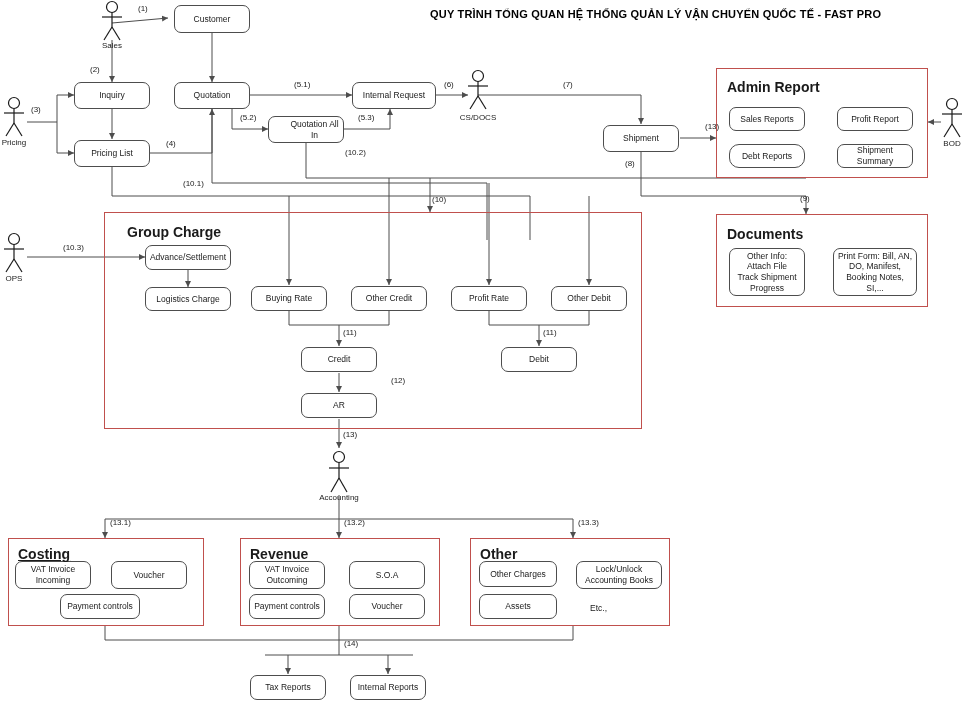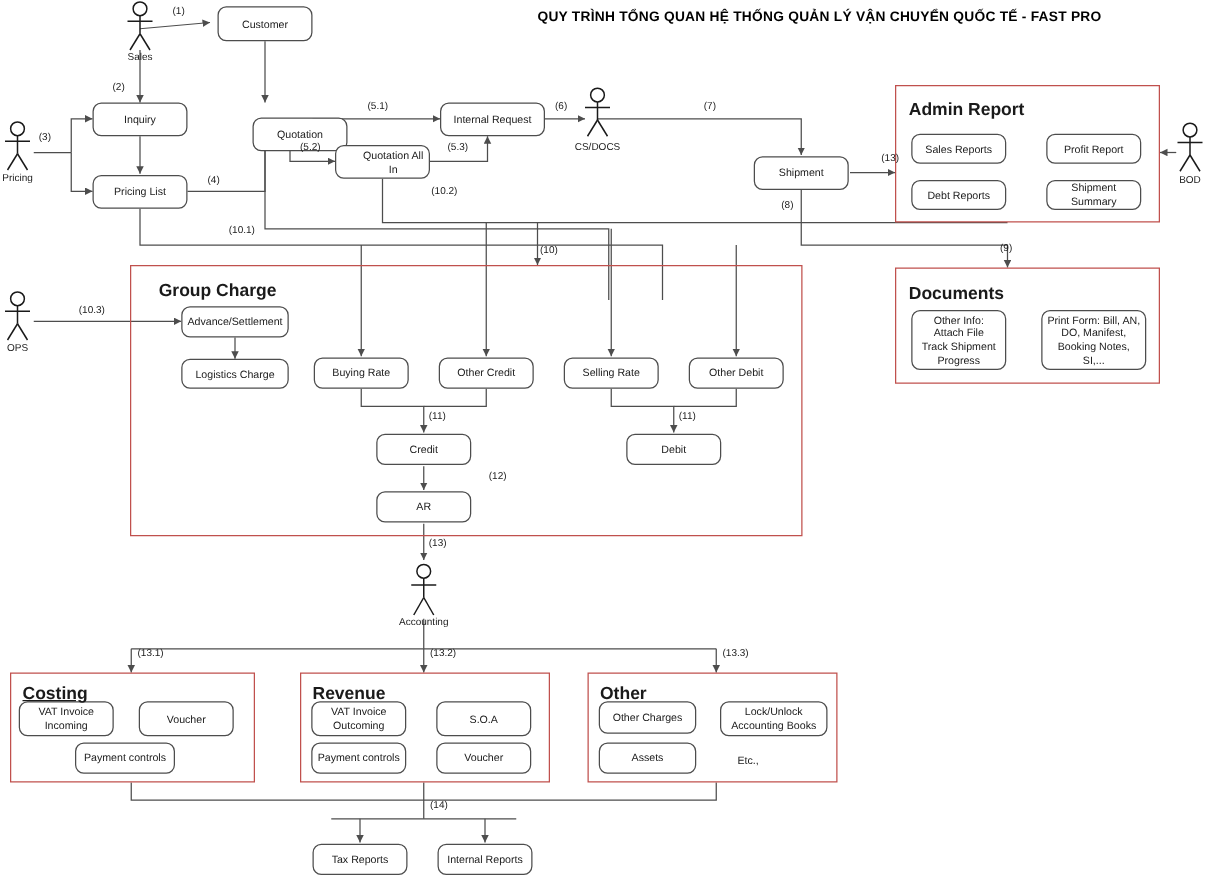--- a/index.html
+++ b/index.html
@@ -229,53 +229,53 @@
           <line x1="14" y1="12.5" x2="14" y2="28"></line>
       <line x1="4" y1="18" x2="24" y2="18"></line>
           <line x1="14" y1="28" x2="6" y2="42"></line>
           <line x1="14" y1="28" x2="22" y2="42"></line>
     </g>
       </svg>
   </div>
   <div class="actor-label" style="left:309px;top:493px;width:60px;">Accounting</div>
 
   <div class="node" style="left:174px;top:5px;width:76px;height:28px;">Customer</div>
-  <div class="node" style="left:174px;top:94px;width:76px;height:27px;margin-left:28px;">Quotation</div>
+  <div class="node" style="left:174px;top:82px;width:76px;height:27px;">Quotation</div>
   <div class="node" style="left:74px;top:82px;width:76px;height:27px;">Inquiry</div>
   <div class="node" style="left:74px;top:140px;width:76px;height:27px;">Pricing List</div>
   <div class="node" style="left:268px;top:116px;width:76px;height:27px;padding-left:20px;">Quotation All In</div>
   <div class="node" style="left:352px;top:82px;width:84px;height:27px;">Internal Request</div>
   <div class="node" style="left:603px;top:125px;width:76px;height:27px;">Shipment</div>
 
   <div class="group" style="left:716px;top:68px;width:212px;height:110px;"></div>
   <div class="group-title" style="left:727px;top:79px;">Admin Report</div>
   <div class="node" style="left:729px;top:107px;width:76px;height:24px;">Sales Reports</div>
   <div class="node" style="left:837px;top:107px;width:76px;height:24px;">Profit Report</div>
-  <div class="node" style="left:729px;top:144px;width:76px;height:24px;">Debt Reports</div>
+  <div class="node" style="left:729px;top:144px;width:76px;height:24px;border-radius:10px;">Debt Reports</div>
   <div class="node" style="left:837px;top:144px;width:76px;height:24px;">Shipment Summary</div>
 
   <div class="group" style="left:716px;top:214px;width:212px;height:93px;"></div>
   <div class="group-title" style="left:727px;top:226px;">Documents</div>
   <div class="node" style="left:729px;top:248px;width:76px;height:48px;white-space:pre-line;">Other Info:
 Attach File
 Track Shipment
 Progress</div>
   <div class="node" style="left:833px;top:248px;width:84px;height:48px;white-space:pre-line;">Print Form: Bill, AN,
 DO, Manifest,
 Booking Notes, SI,...</div>
 
   <div class="group" style="left:104px;top:212px;width:538px;height:217px;"></div>
   <div class="group-title" style="left:127px;top:224px;">Group Charge</div>
 
   <div class="node" style="left:145px;top:245px;width:86px;height:25px;">Advance/Settlement</div>
   <div class="node" style="left:145px;top:287px;width:86px;height:24px;">Logistics Charge</div>
 
   <div class="node" style="left:251px;top:286px;width:76px;height:25px;">Buying Rate</div>
   <div class="node" style="left:351px;top:286px;width:76px;height:25px;">Other Credit</div>
-  <div class="node" style="left:451px;top:286px;width:76px;height:25px;">Selling Rate</div>
+  <div class="node" style="left:451px;top:286px;width:76px;height:25px;">Profit Rate</div>
   <div class="node" style="left:551px;top:286px;width:76px;height:25px;">Other Debit</div>
 
   <div class="node" style="left:301px;top:347px;width:76px;height:25px;">Credit</div>
   <div class="node" style="left:501px;top:347px;width:76px;height:25px;">Debit</div>
   <div class="node" style="left:301px;top:393px;width:76px;height:25px;">AR</div>
 
   <div class="group" style="left:8px;top:538px;width:196px;height:88px;"></div>
   <div class="group-title" style="left:18px;top:546px;text-decoration:underline;">Costing</div>
   <div class="node" style="left:15px;top:561px;width:76px;height:28px;white-space:pre-line;">VAT Invoice
 Incoming</div>

